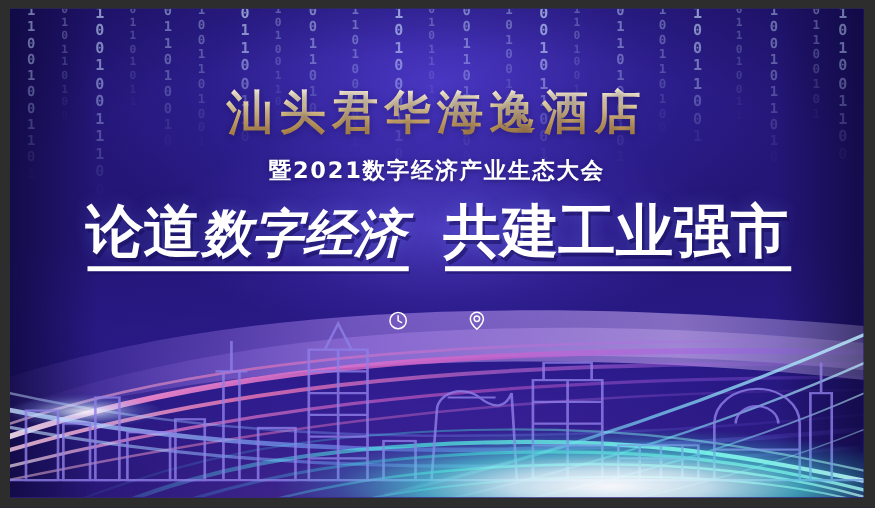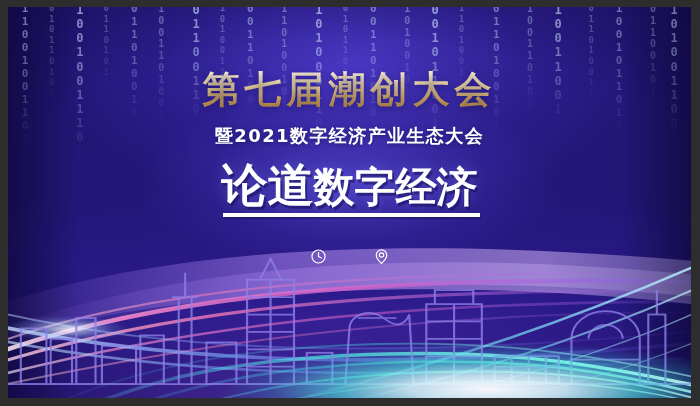--- a/index.html
+++ b/index.html
@@ -96,21 +96,21 @@
     position:absolute;left:0;right:0;top:155px;
     display:flex;justify-content:center;align-items:flex-end;gap:30px;
   }
   .slg-group{position:relative;display:flex;align-items:baseline;}
   .slg{
     font-family:"DejaVu Sans","Liberation Sans",sans-serif;
     font-weight:700;color:#ffffff;line-height:1;
     text-shadow:2px 3px 0 rgba(22,12,90,.55), 0 0 14px rgba(120,150,255,.3);
   }
   .slg-a{font-size:46px;letter-spacing:0px;}
-  .slg-b{font-size:41px;letter-spacing:0px;}
+  .slg-b{font-size:41px;letter-spacing:0px;font-style:italic;}
   .slg-underline{
     position:absolute;left:1px;right:-2px;bottom:-9px;height:4px;
     background:#ffffff;box-shadow:1px 2px 0 rgba(22,12,90,.45);
   }
 
   .meta{
     position:absolute;left:0;right:0;top:241px;
     display:flex;justify-content:center;align-items:center;gap:46px;
   }
   .meta-item{display:flex;align-items:center;gap:7px;}
@@ -260,30 +260,34 @@
           <path d="M304,44 L304,30"></path>
           <path d="M0,84 h320"></path>
         </g>
       </svg>
 
       <div class="horizon-glow"></div>
     </div>
 
     <div class="content">
 
-      <div class="title-main">第七届潮创大会</div>
+      <div class="title-main">汕头君华海逸酒店</div>
 
       <div class="title-sub">暨2021数字经济产业生态大会</div>
 
       <div class="slogan">
         <div class="slg-group">
           <span class="slg slg-a">论道</span>
           <span class="slg slg-b">数字经济</span>
           <span class="slg-underline"></span>
         </div>
+        <div class="slg-group">
+          <span class="slg slg-a">共建工业强市</span>
+          <span class="slg-underline"></span>
+        </div>
       </div>
 
       <div class="meta">
 
         <div class="meta-item">
           <svg class="ico" width="17" height="17" viewBox="0 0 24 24">
             <circle cx="12" cy="12" r="9.2" fill="none" stroke="#ffffff" stroke-width="1.7"></circle>
             <path d="M12 6.6 L12 12 L16 14.2" fill="none" stroke="#ffffff" stroke-width="1.7" stroke-linecap="round" stroke-linejoin="round"></path>
           </svg>
         </div>

